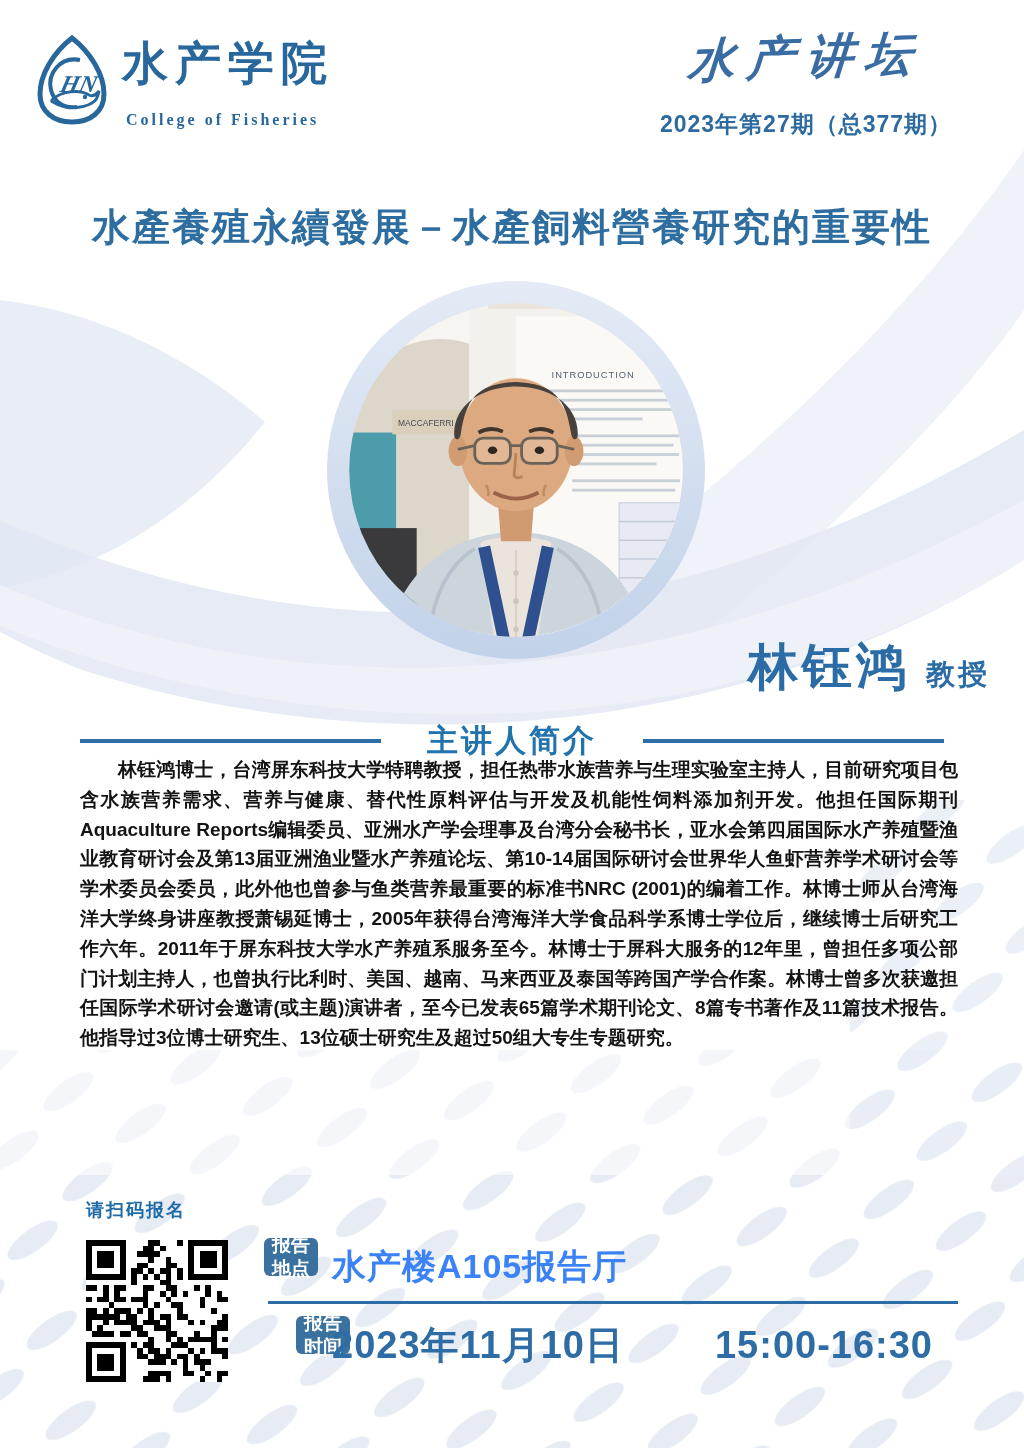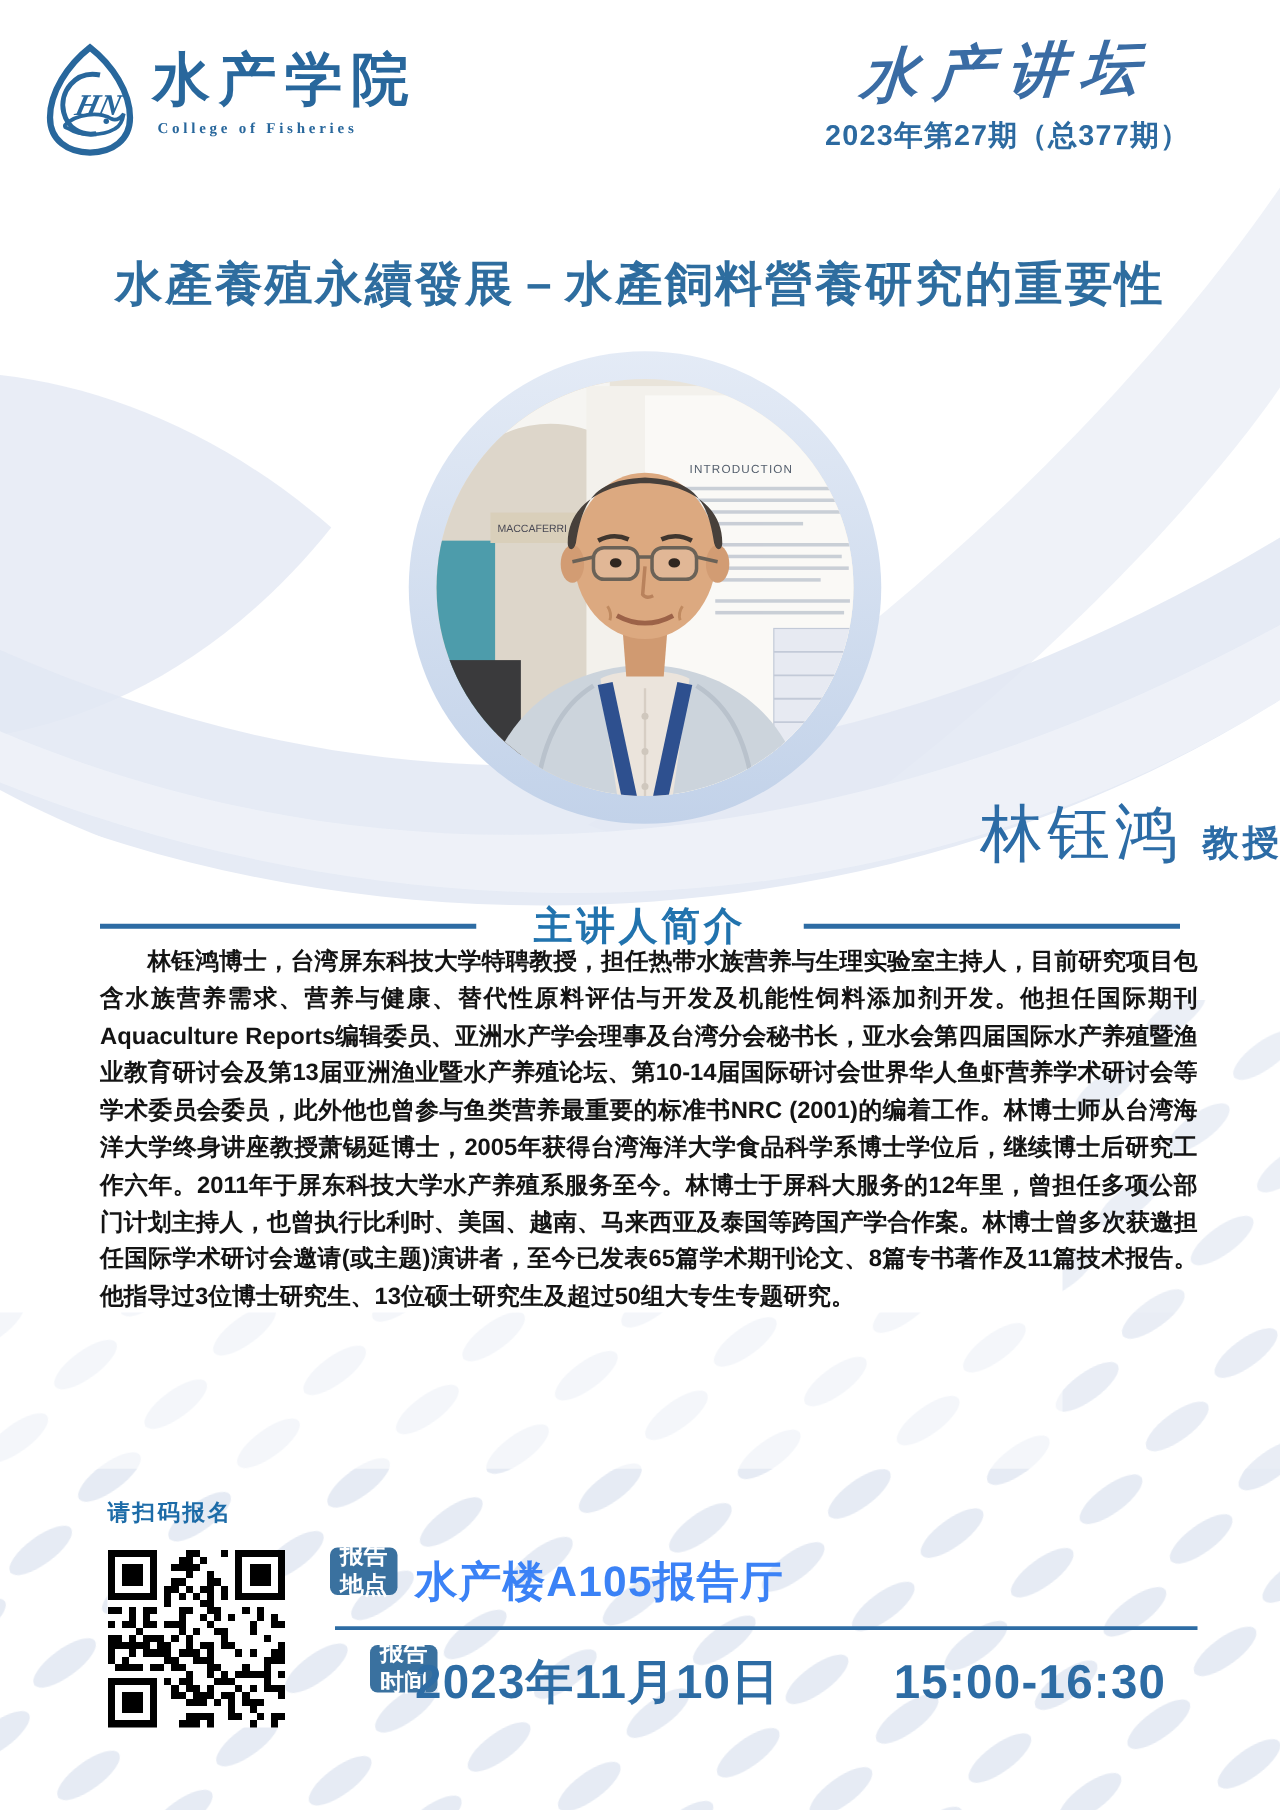--- a/index.html
+++ b/index.html
@@ -5,37 +5,37 @@
   html,body{margin:0;padding:0;background:#ffffff;}
   .poster{position:relative;width:1024px;height:1448px;margin:0 auto;background:#ffffff;overflow:hidden;
           font-family:"Liberation Sans",sans-serif;color:#1a1a1a;}
   .bg{position:absolute;left:0;top:0;width:1024px;height:1448px;z-index:0;}
   .layer{position:absolute;z-index:2;}
 
   
   .logo-block{left:34px;top:34px;width:76px;height:92px;}
   .college-names{left:122px;top:42px;}
   .college-cn{font-family:Liberation Mono, monospace;font-size:46px;font-weight:bold;color:#28679c;letter-spacing:7px;line-height:1.1;}
-  .college-en{font-family:"Liberation Serif",serif;font-size:12px;font-weight:bold;color:#28679c;letter-spacing:3px;margin-top:2px;padding-left:4px;}
+  .college-en{font-family:"Liberation Serif",serif;font-size:16px;font-weight:bold;color:#28679c;letter-spacing:3px;margin-top:18px;padding-left:4px;}
   .forum-block{right:48px;top:26px;width:340px;text-align:center;}
   .forum-name{font-family:"DejaVu Serif",serif;font-style:italic;font-size:47px;font-weight:bold;color:#3a6ca4;
               letter-spacing:12px;transform:rotate(-2deg) skewX(-6deg);display:inline-block;}
-  .forum-issue{font-size:23px;font-weight:600;color:#2c6aa0;margin-top:4px;letter-spacing:1px;}
+  .forum-issue{font-size:23px;font-weight:600;color:#2c6aa0;margin-top:20px;letter-spacing:1px;}
 
   
   .main-title{left:0;top:202px;width:1024px;text-align:center;font-size:38px;font-weight:bold;color:#2e6d9f;letter-spacing:2px;}
 
   
   .photo-ring{left:327px;top:281px;width:378px;height:378px;border-radius:50%;
               background:linear-gradient(180deg,#e4ebf6 0%,#c2d2e9 100%);padding:0;box-sizing:border-box;}
   .photo-ring svg{position:absolute;left:11px;top:11px;width:356px;height:356px;border-radius:50%;}
 
   
   .speaker-name{left:748px;top:634px;white-space:nowrap;}
-  .speaker-name .nm{font-size:50px;font-weight:normal;color:#2c6ca6;letter-spacing:4px;margin-left:36px;}
+  .speaker-name .nm{font-size:50px;font-weight:bold;color:#2c6ca6;letter-spacing:4px;}
   .speaker-name .sf{font-size:29px;font-weight:600;color:#2c6ca6;margin-left:16px;letter-spacing:3px;}
 
   
   .section-row{left:80px;top:720px;width:864px;display:flex;align-items:center;}
   .section-row .line{flex:1;height:4px;background:#2d6ca4;}
   .section-row .txt{font-size:31px;font-weight:bold;color:#2173ae;margin:0 46px;letter-spacing:3px;white-space:nowrap;}
 
   
   .bio{left:80px;top:755px;width:878px;font-size:19px;line-height:29.8px;font-weight:bold;color:#141414;
        text-align:justify;text-indent:2em;}

